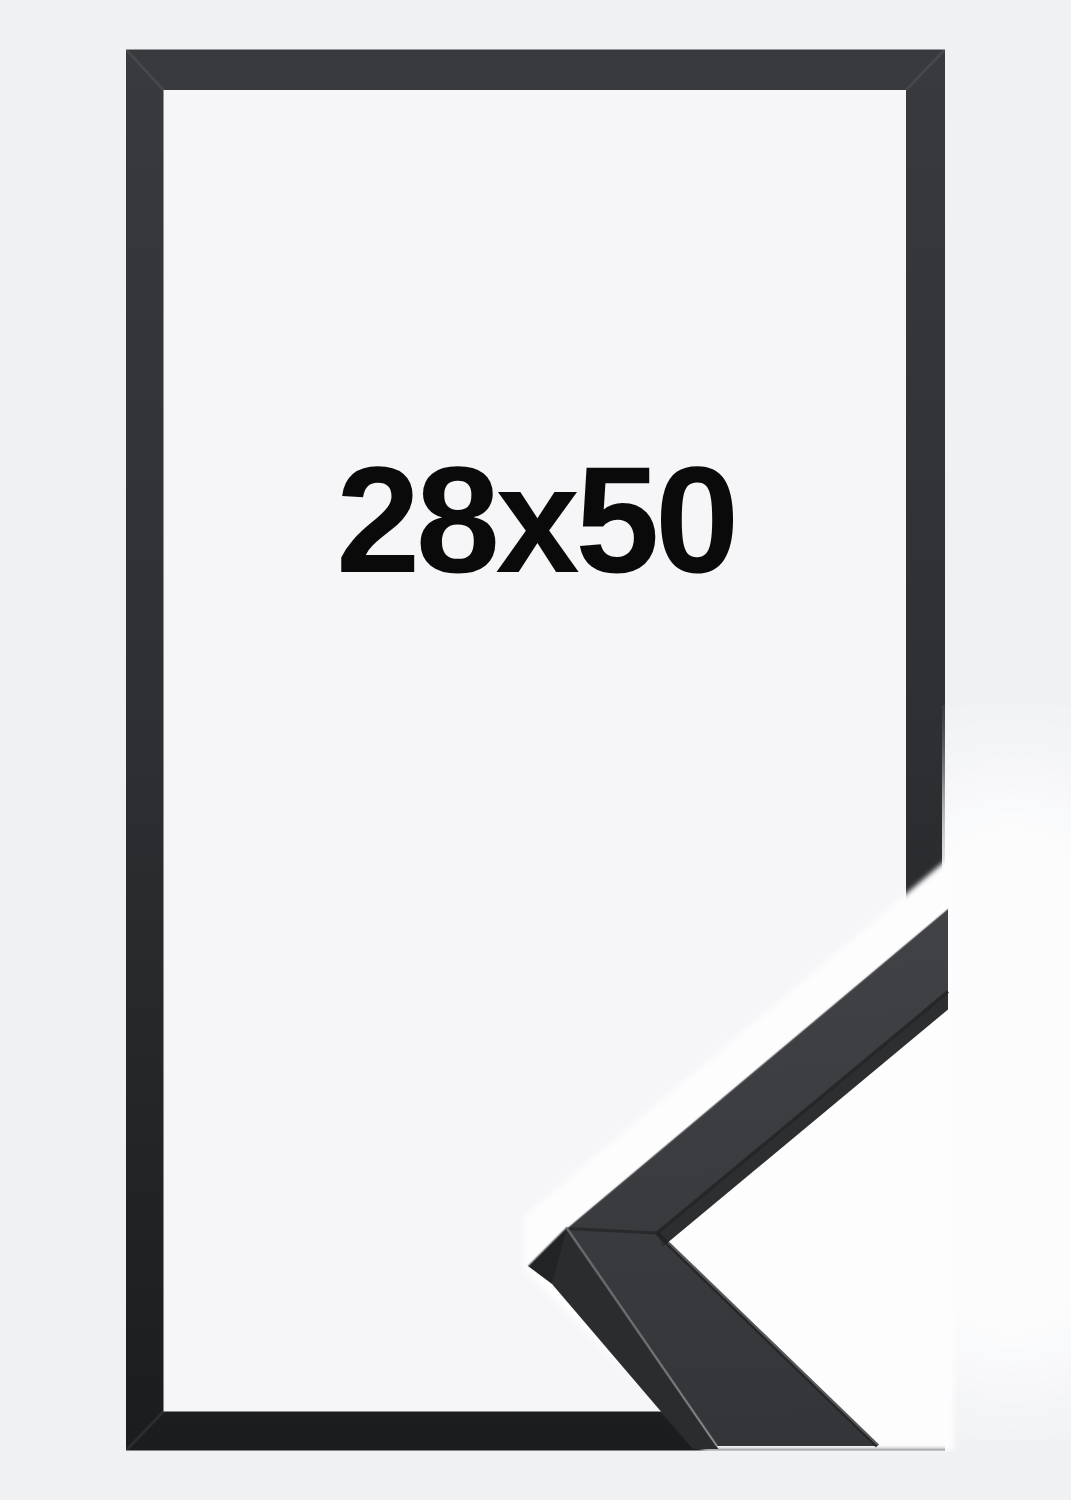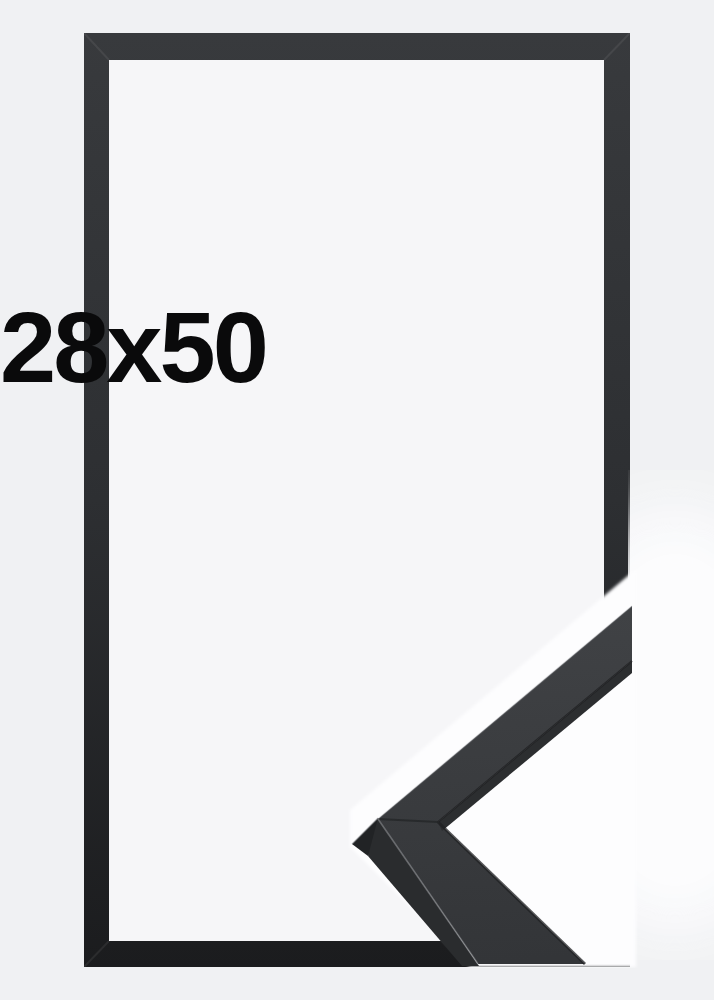--- a/index.html
+++ b/index.html
@@ -7,21 +7,21 @@
     position:relative;
     width:714px;height:1000px;
     overflow:hidden;
     background:var(--bg-outer,#f0f1f3);
     font-family:"Liberation Sans", sans-serif;
   }
   .art{position:absolute;left:0;top:0;width:714px;height:1000px;display:block;}
   .size-label{
     position:absolute;
     left:0;top:297px;width:714px;
-    text-align:left;
+    text-align:center;
     font-weight:700;
     font-size:101px;
     line-height:1;
     letter-spacing:-3px;
     color:var(--text-color,#0a0a0b);
     user-select:none;
   }
 </style>
 </head>
 <body>

